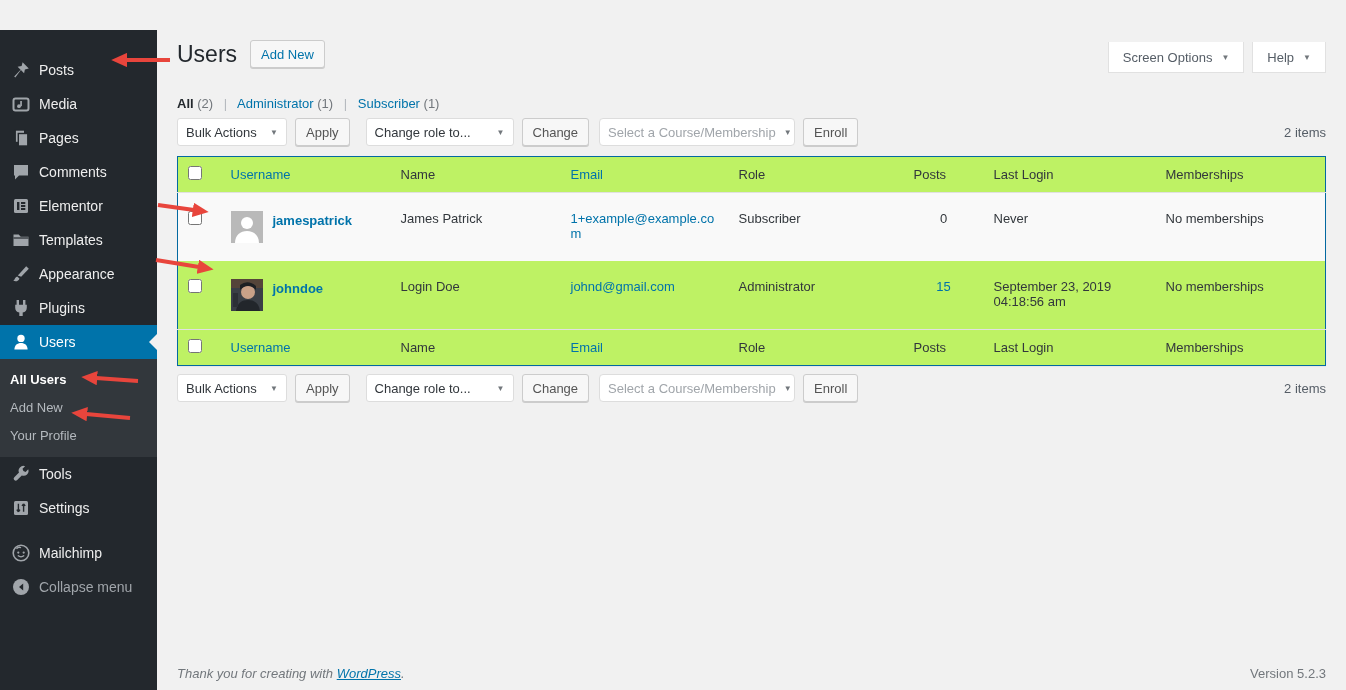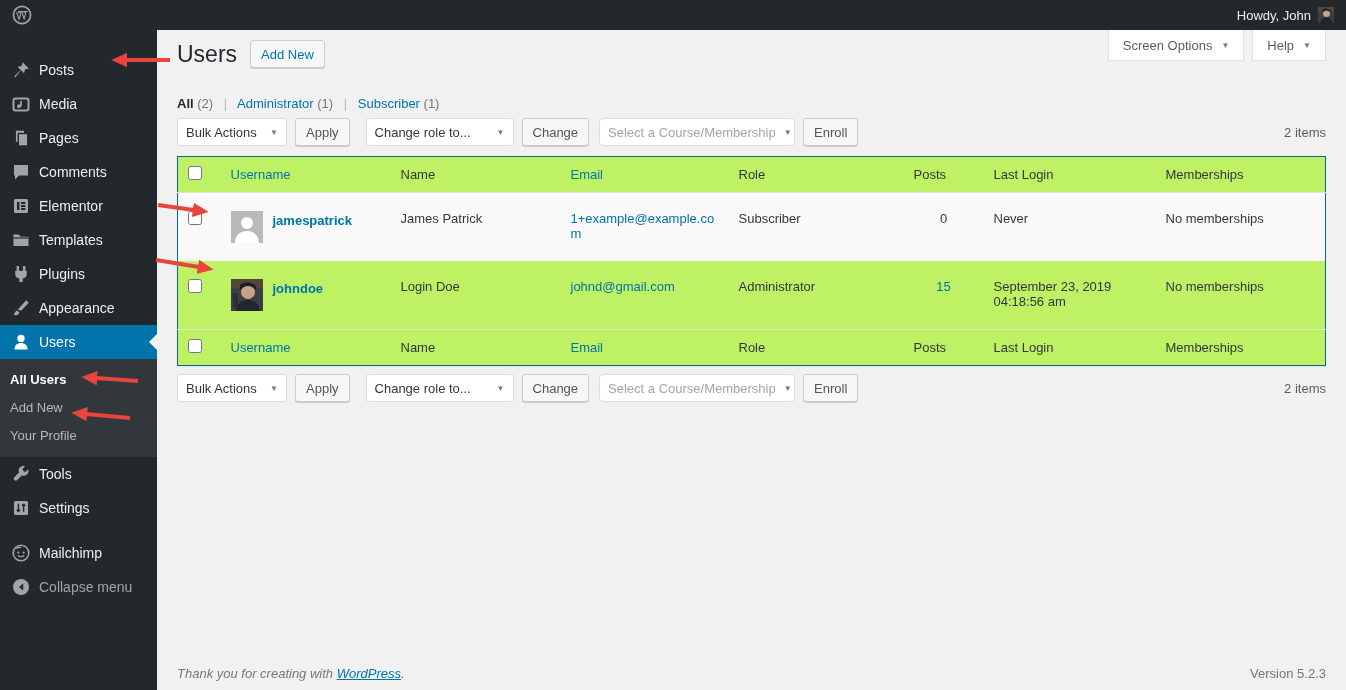--- a/index.html
+++ b/index.html
@@ -37,21 +37,21 @@
   .mi.dim { color:#a0a5aa; }
   .sep { height:11px; }
   .submenu { background:#32373c; padding:7px 0; }
   .smi { height:28px; line-height:28px; padding-left:10px; font-size:13px; color:#b4b9be; cursor:pointer; }
   .smi.current { color:#ffffff; font-weight:bold; }
 
   
   .content { position:absolute; top:30px; left:157px; right:0; bottom:0; background:#f1f1f1; }
   .inner { padding:7px 20px 0 20px; }
 
-  .screen-tabs { position:absolute; top:0; right:20px; display:flex; gap:8px; z-index:5; }
+  .screen-tabs { position:absolute; top:12px; right:20px; display:flex; gap:8px; z-index:5; }
   .stab {
     background:#fff; border:1px solid #e1e1e1; border-top:none; height:31px;
     display:flex; align-items:center; gap:9px; padding:0 14px; color:#555d66; font-size:13px; cursor:pointer;
   }
   .caret { font-size:8px; color:#72777c; }
 
   .search-row { position:absolute; top:52px; right:20px; display:flex; gap:7px; align-items:center; }
   .search-input { width:162px; height:28px; border:1px solid #ddd; background:#fff; padding:0 8px; font-size:13px; font-family:"Liberation Sans",sans-serif; }
 
   .title-row { display:flex; align-items:center; gap:13px; height:34px; }
@@ -105,40 +105,20 @@
   .thanks { font-style:italic; }
   .wplink { color:#0073aa; text-decoration:underline; cursor:pointer; font-style:italic; }
 
   .arrows { position:absolute; inset:0; width:1346px; height:690px; pointer-events:none; z-index:60; }
 </style>
 </head>
 <body>
 
 <div class="page">
 
-  <div class="adminbar">
-    <span style="display:flex;">
-      <svg width="20" height="20" viewBox="0 0 20 20">
-        <circle cx="10" cy="10" r="8.6" fill="none" stroke="#a0a5aa" stroke-width="1.7"></circle>
-        <path d="M4.6 7.2 l2.5 6.9 1.5-4.4-1-2.5 h-0.9 l0-0.6 h4 l0 0.6 h-0.9 l2.3 6.6 1.2-4.2 c0.5-1.6-0.4-2.4-0.4-2.4 h-0.7 l0-0.6 h3.4" fill="none" stroke="#a0a5aa" stroke-width="1.1"></path>
-      </svg>
-    </span>
-    <div class="howdy">
-      <span>Howdy, John</span>
-      <span class="ab-avatar">
-        <svg width="16" height="16" viewBox="0 0 32 32">
-          <rect width="32" height="32" fill="#3a3f46"></rect>
-            <rect width="32" height="9" fill="#55453a"></rect>
-          <circle cx="17" cy="13" r="7" fill="#c9a188"></circle>
-          <path d="M9 11 q8-8 16 0 l0-4 q-8-7-16-1 z" fill="#1c1f23"></path>
-          <path d="M5 32 c1-8 6-11 12-11 s11 3 12 11 z" fill="#22262b"></path>
-        </svg>
-      </span>
-    </div>
-  </div>
 
   <div class="sidebar">
     <div class="sep"></div>
     <div class="mi">
       <span class="icn">
         <svg width="18" height="18" viewBox="0 0 18 18">
             <path d="M10.6 1.2 L16.8 7.4 L12.9 8.4 L12.1 12.3 L8.9 9.1 L3.3 16.6 L2.2 15.5 L8.6 8.8 L5.6 5.8 L9.6 5.1 Z"></path>
           </svg>
       </span>
       <span>Posts</span>
@@ -187,35 +167,35 @@
         <svg width="18" height="18" viewBox="0 0 18 18">
             <path d="M1.5 3.5 h5.2 l2 2.2 h7.8 v9.3 h-15 z"></path>
             <path d="M1.5 7 h15" stroke="#23282d" stroke-width="1.2"></path>
           </svg>
       </span>
       <span>Templates</span>
     </div>
     <div class="mi">
       <span class="icn">
         <svg width="18" height="18" viewBox="0 0 18 18">
+            <path d="M14.2 1.2 l2.6 2.6 -7.6 8 -3.4-1.2 z"></path>
+            <path d="M5.2 11.4 c-2.2 0.4 -2.1 3.1 -3.9 4.3 2.4 1.1 5.6 0.4 6.1-2.3 z"></path>
+          </svg>
+      </span>
+      <span>Appearance</span>
+    </div>
+    <div class="mi">
+      <span class="icn">
+        <svg width="18" height="18" viewBox="0 0 18 18">
             <rect x="4.6" y="1" width="2.4" height="5"></rect>
             <rect x="11" y="1" width="2.4" height="5"></rect>
             <path d="M3.2 5.8 h11.6 v3 a4.8 4.8 0 0 1 -4.1 4.7 v3.5 h-3.4 v-3.5 a4.8 4.8 0 0 1 -4.1-4.7 z"></path>
           </svg>
       </span>
       <span>Plugins</span>
-    </div>
-    <div class="mi">
-      <span class="icn">
-        <svg width="18" height="18" viewBox="0 0 18 18">
-            <path d="M14.2 1.2 l2.6 2.6 -7.6 8 -3.4-1.2 z"></path>
-            <path d="M5.2 11.4 c-2.2 0.4 -2.1 3.1 -3.9 4.3 2.4 1.1 5.6 0.4 6.1-2.3 z"></path>
-          </svg>
-      </span>
-      <span>Appearance</span>
     </div>
     <div class="mi current">
       <span class="icn">
         <svg width="18" height="18" viewBox="0 0 18 18">
             <circle cx="9" cy="5.4" r="3.7"></circle>
             <path d="M2.4 16.6 c0-4.6 3-6.6 6.6-6.6 s6.6 2 6.6 6.6 z"></path>
           </svg>
       </span>
       <span>Users</span>
     </div>

